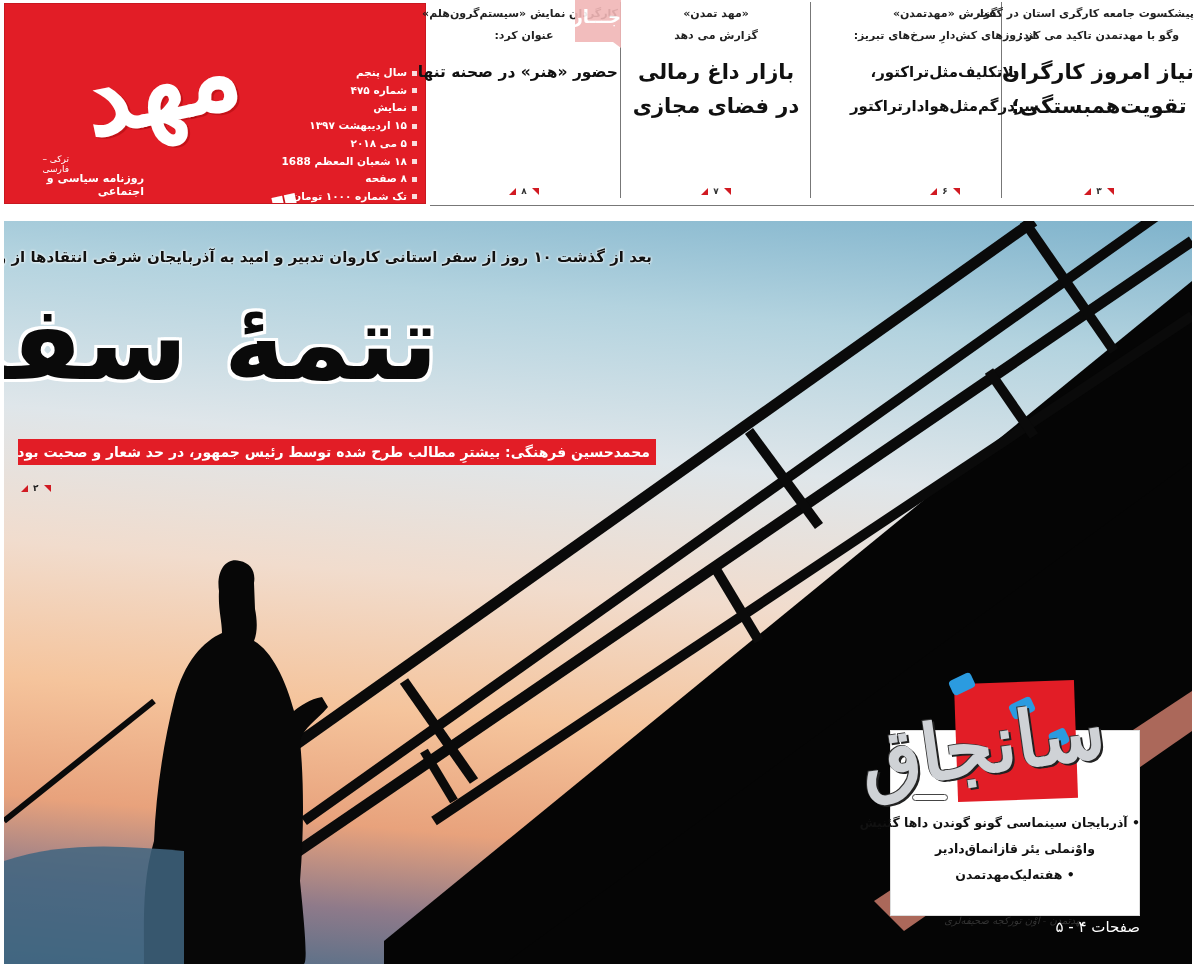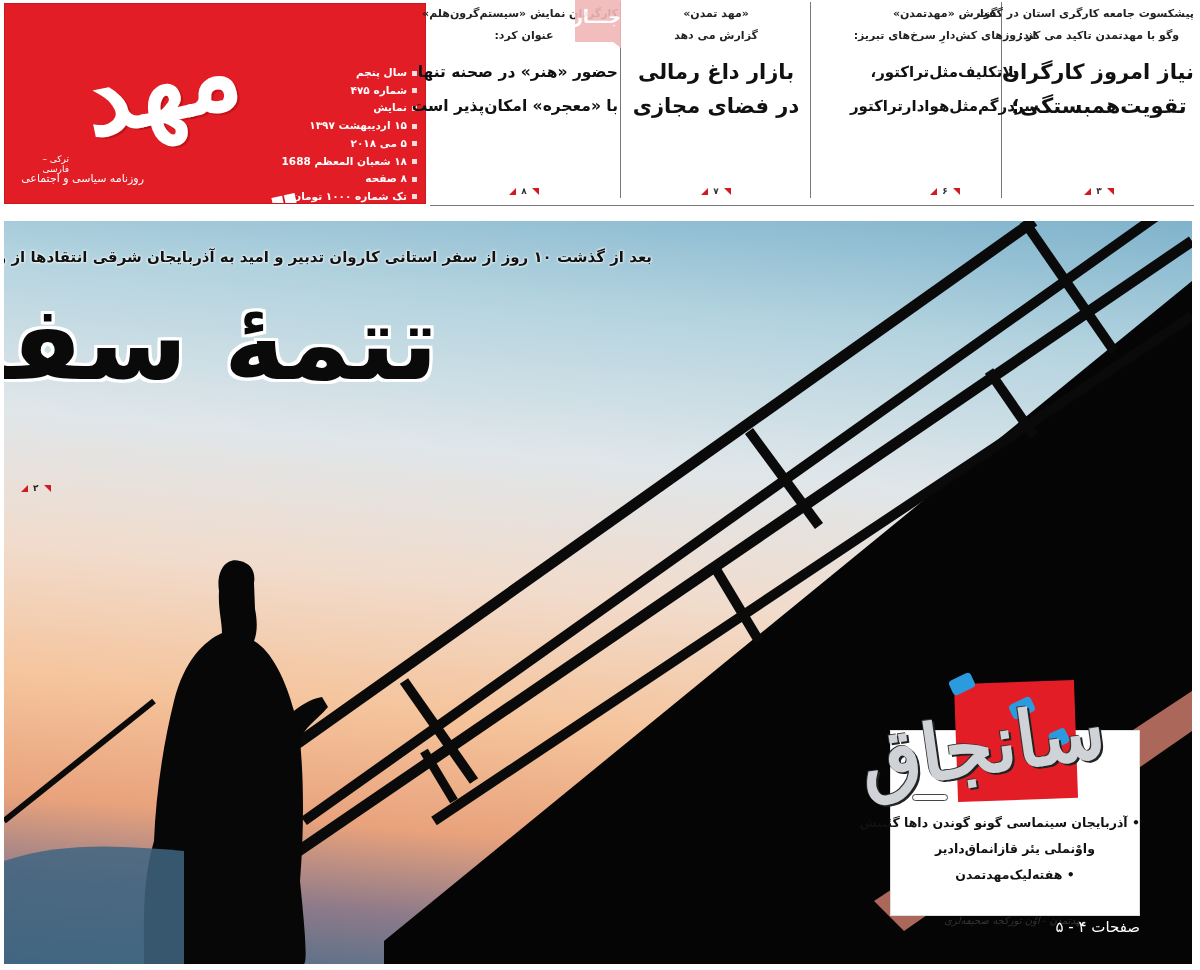--- a/index.html
+++ b/index.html
@@ -13,21 +13,21 @@
     }
     .logo {
       position: absolute; left: 6px; top: 6px; width: 300px; height: 150px;
       color: #fff; font-family: "DejaVu Serif", serif; font-weight: bold;
       font-size: 104px; line-height: 150px; text-align: center;
       transform: rotate(-12deg); letter-spacing: -4px;
       text-shadow: 2px 2px 0 rgba(140,0,0,0.35);
     }
     .logo-sub { position: absolute; left: 14px; color: #fff; direction: rtl; }
     .logo-sub.lang { top: 150px; font-size: 9px; width: 50px; text-align: right; }
-    .logo-sub.desc { top: 168px; font-size: 11px; font-weight: normal; width: 125px; text-align: right; }
+    .logo-sub.desc { top: 168px; font-size: 11px; font-weight: bold; width: 125px; text-align: right; }
 
     .issue-info { position: absolute; right: 8px; top: 60px; width: 118px; list-style: none; }
     .issue-info li {
       color: #fff; font-size: 10.5px; font-weight: bold; line-height: 17.7px;
       white-space: nowrap;
     }
     .issue-info li .bullet {
       display: inline-block; width: 5px; height: 5px; background: #fff; opacity: .85;
       margin-left: 5px; vertical-align: middle;
     }
@@ -181,21 +181,20 @@
   </div>
 </div>
 
 <div class="teaser" style="left:430px; width:188px">
   <div class="kicker">
     <div>کارگردان نمایش «سیستم‌گرون‌هلم»</div>
     <div>عنوان کرد:</div>
   </div>
   <div class="headline" style="font-size:15.5px">
     <div>حضور «هنر» در صحنه تنها</div>
-    <div>با «معجره» امکان‌پذیر است</div>
   </div>
   <div class="page-ref">
     <span class="tri left"></span><span>۸</span><span class="tri right"></span>
   </div>
 </div>
 
 <div class="jar-badge">جـــار</div>
 
 <div class="photo">
   <svg width="1188" height="743" viewBox="0 0 1188 743">
@@ -226,20 +225,21 @@
     <path d="M215,370 C212,350 222,336 236,340 C246,342 252,350 250,362 L251,388 C253,398 254,410 250,420
              C268,430 282,460 290,490 C296,485 306,478 318,476 L324,486 C312,500 300,506 296,520
              C300,560 300,610 296,660 C300,700 304,740 300,743 L140,743 C140,700 138,660 150,620
              C152,570 160,520 170,480 C180,440 200,420 218,412 C218,400 214,388 215,370 Z" fill="#070707"></path>
 
     <path d="M0,640 C60,620 120,625 180,630 L180,743 L0,743 Z" fill="#3f6580" opacity="0.85"></path>
   </svg>
 
   <div class="kicker-line" style="left:auto; right:540px;">بعد از گذشت ۱۰ روز از سفر استانی کاروان تدبیر و امید به آذربایجان شرقی انتقادها از روحانی ادامه دارد</div>
   <div class="main-title">تتمهٔ سفر!</div>
+  <div class="quote-bar">محمدحسین فرهنگی: بیشترِ مطالب طرح شده توسط رئیس جمهور، در حد شعار و صحبت بود</div>
   <div class="main-page-ref">
     <span class="tri left"></span><span>۲</span><span class="tri right"></span>
   </div>
 </div>
 
 <div class="supplement"></div>
 <div class="supp-logo-red"></div>
 <div class="supp-logo-blue" style="left:950px; top:676px"></div>
 <div class="supp-logo-blue" style="left:1010px; top:700px"></div>
 <div class="supp-logo-blue" style="left:1050px; top:730px; width:18px"></div>

